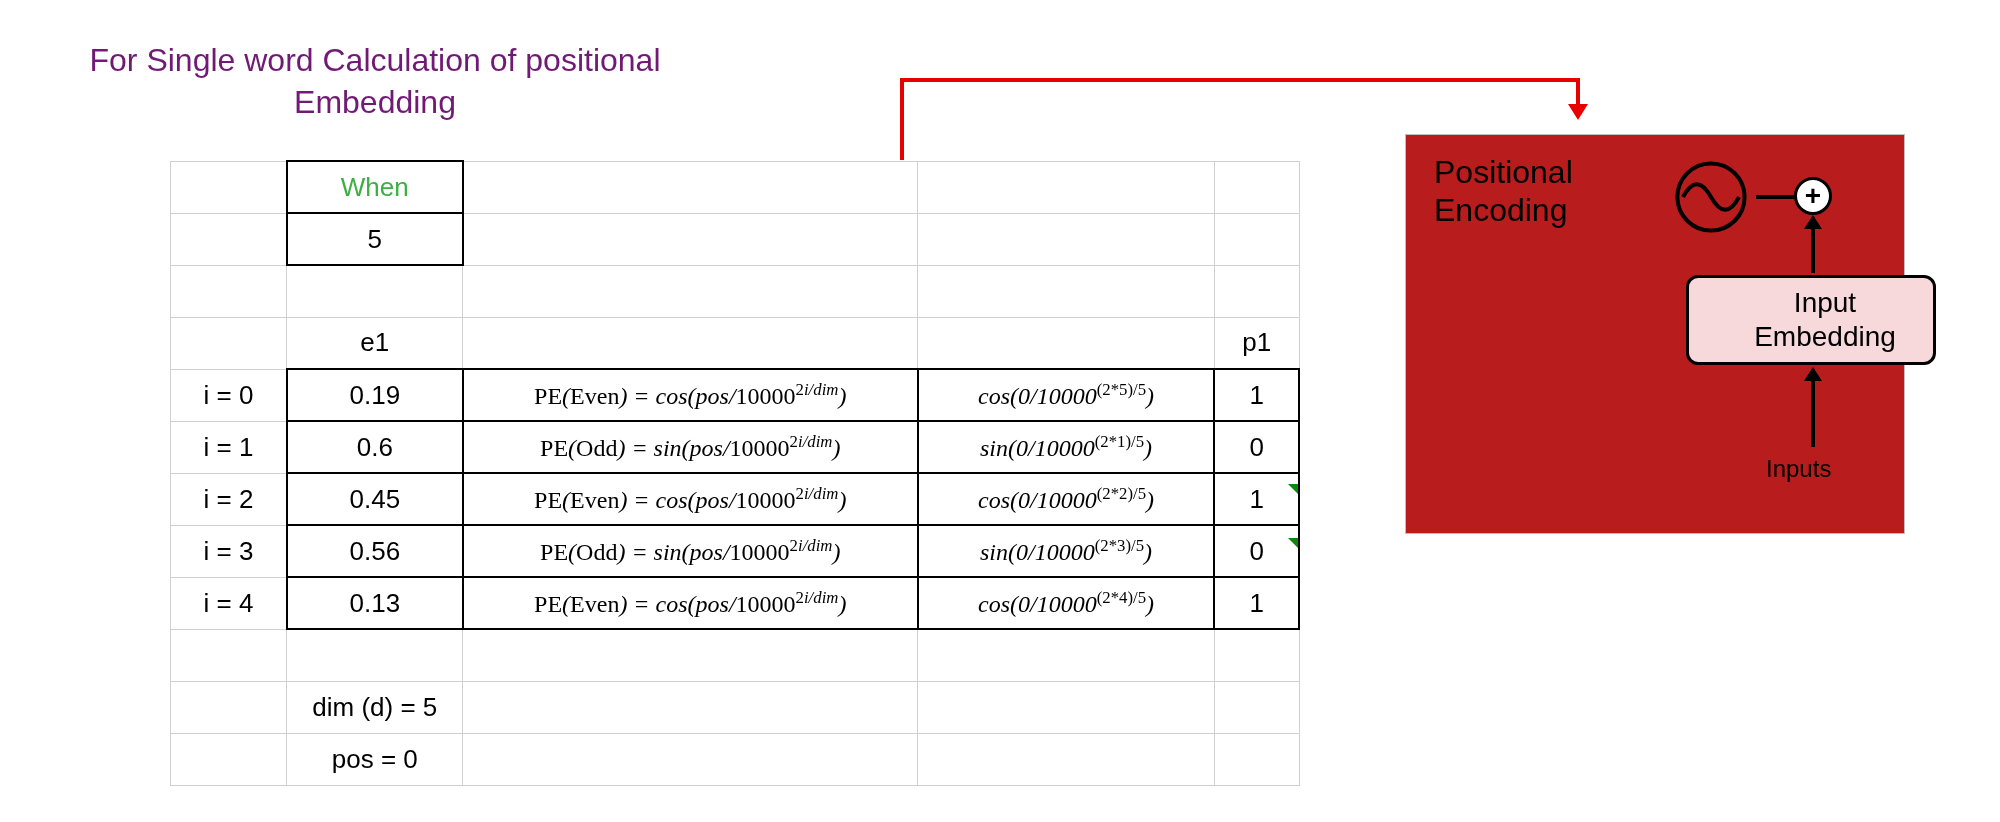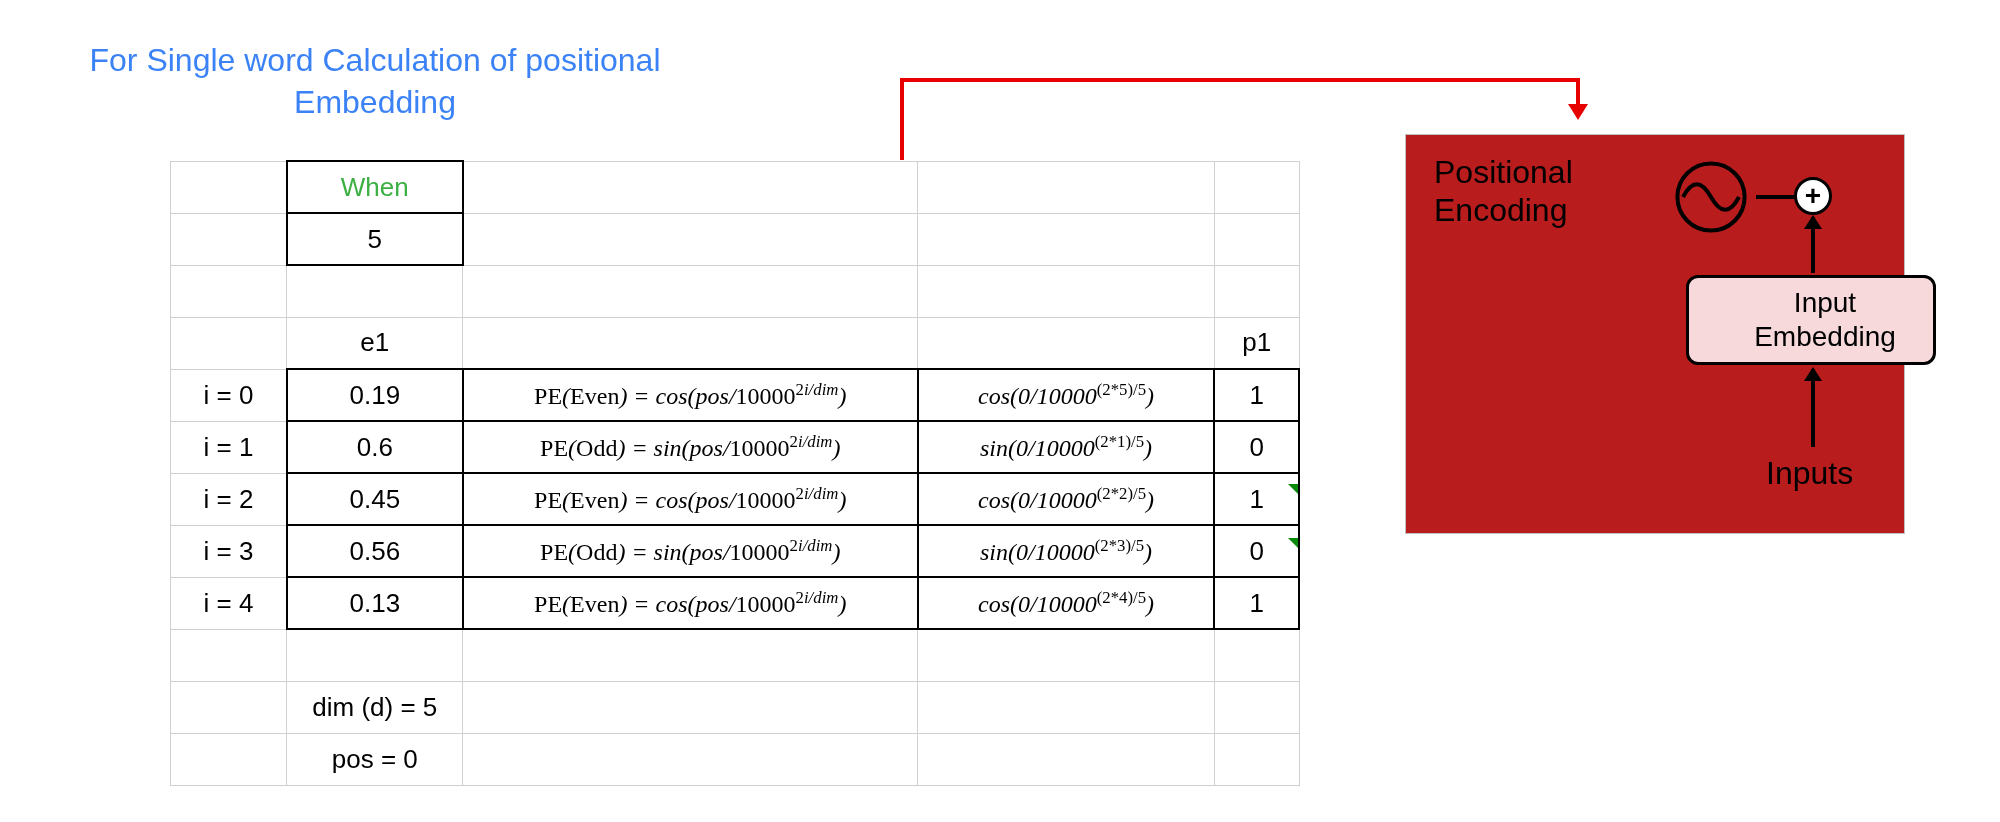--- a/index.html
+++ b/index.html
@@ -10,21 +10,21 @@
     font-family: Arial, Helvetica, sans-serif;
     width: 2000px;
     height: 822px;
     position: relative;
   }
   .title {
     position: absolute;
     left: 55px;
     top: 40px;
     font-size: 32px;
-    color: #3b82f6;
+    color: #701a75;
     text-align: center;
     line-height: 1.3;
     width: 640px;
   }
   .sheet {
     position: absolute;
     left: 170px;
     top: 160px;
     width: 1130px;
     border: 1px solid #bfbfbf;
@@ -113,21 +113,21 @@
     justify-content: center;
     font-size: 28px;
     line-height: 1.2;
     text-align: center;
     padding-left: 28px;
   }
   .panel .inputs-label {
     position: absolute;
     left: 360px;
     top: 320px;
-    font-size: 32px;
+    font-size: 24px;
   }
   .arrow-v {
     position: absolute;
     width: 4px;
     background: #000;
   }
   .arrow-v::before {
     content: "";
     position: absolute;
     left: -7px;

